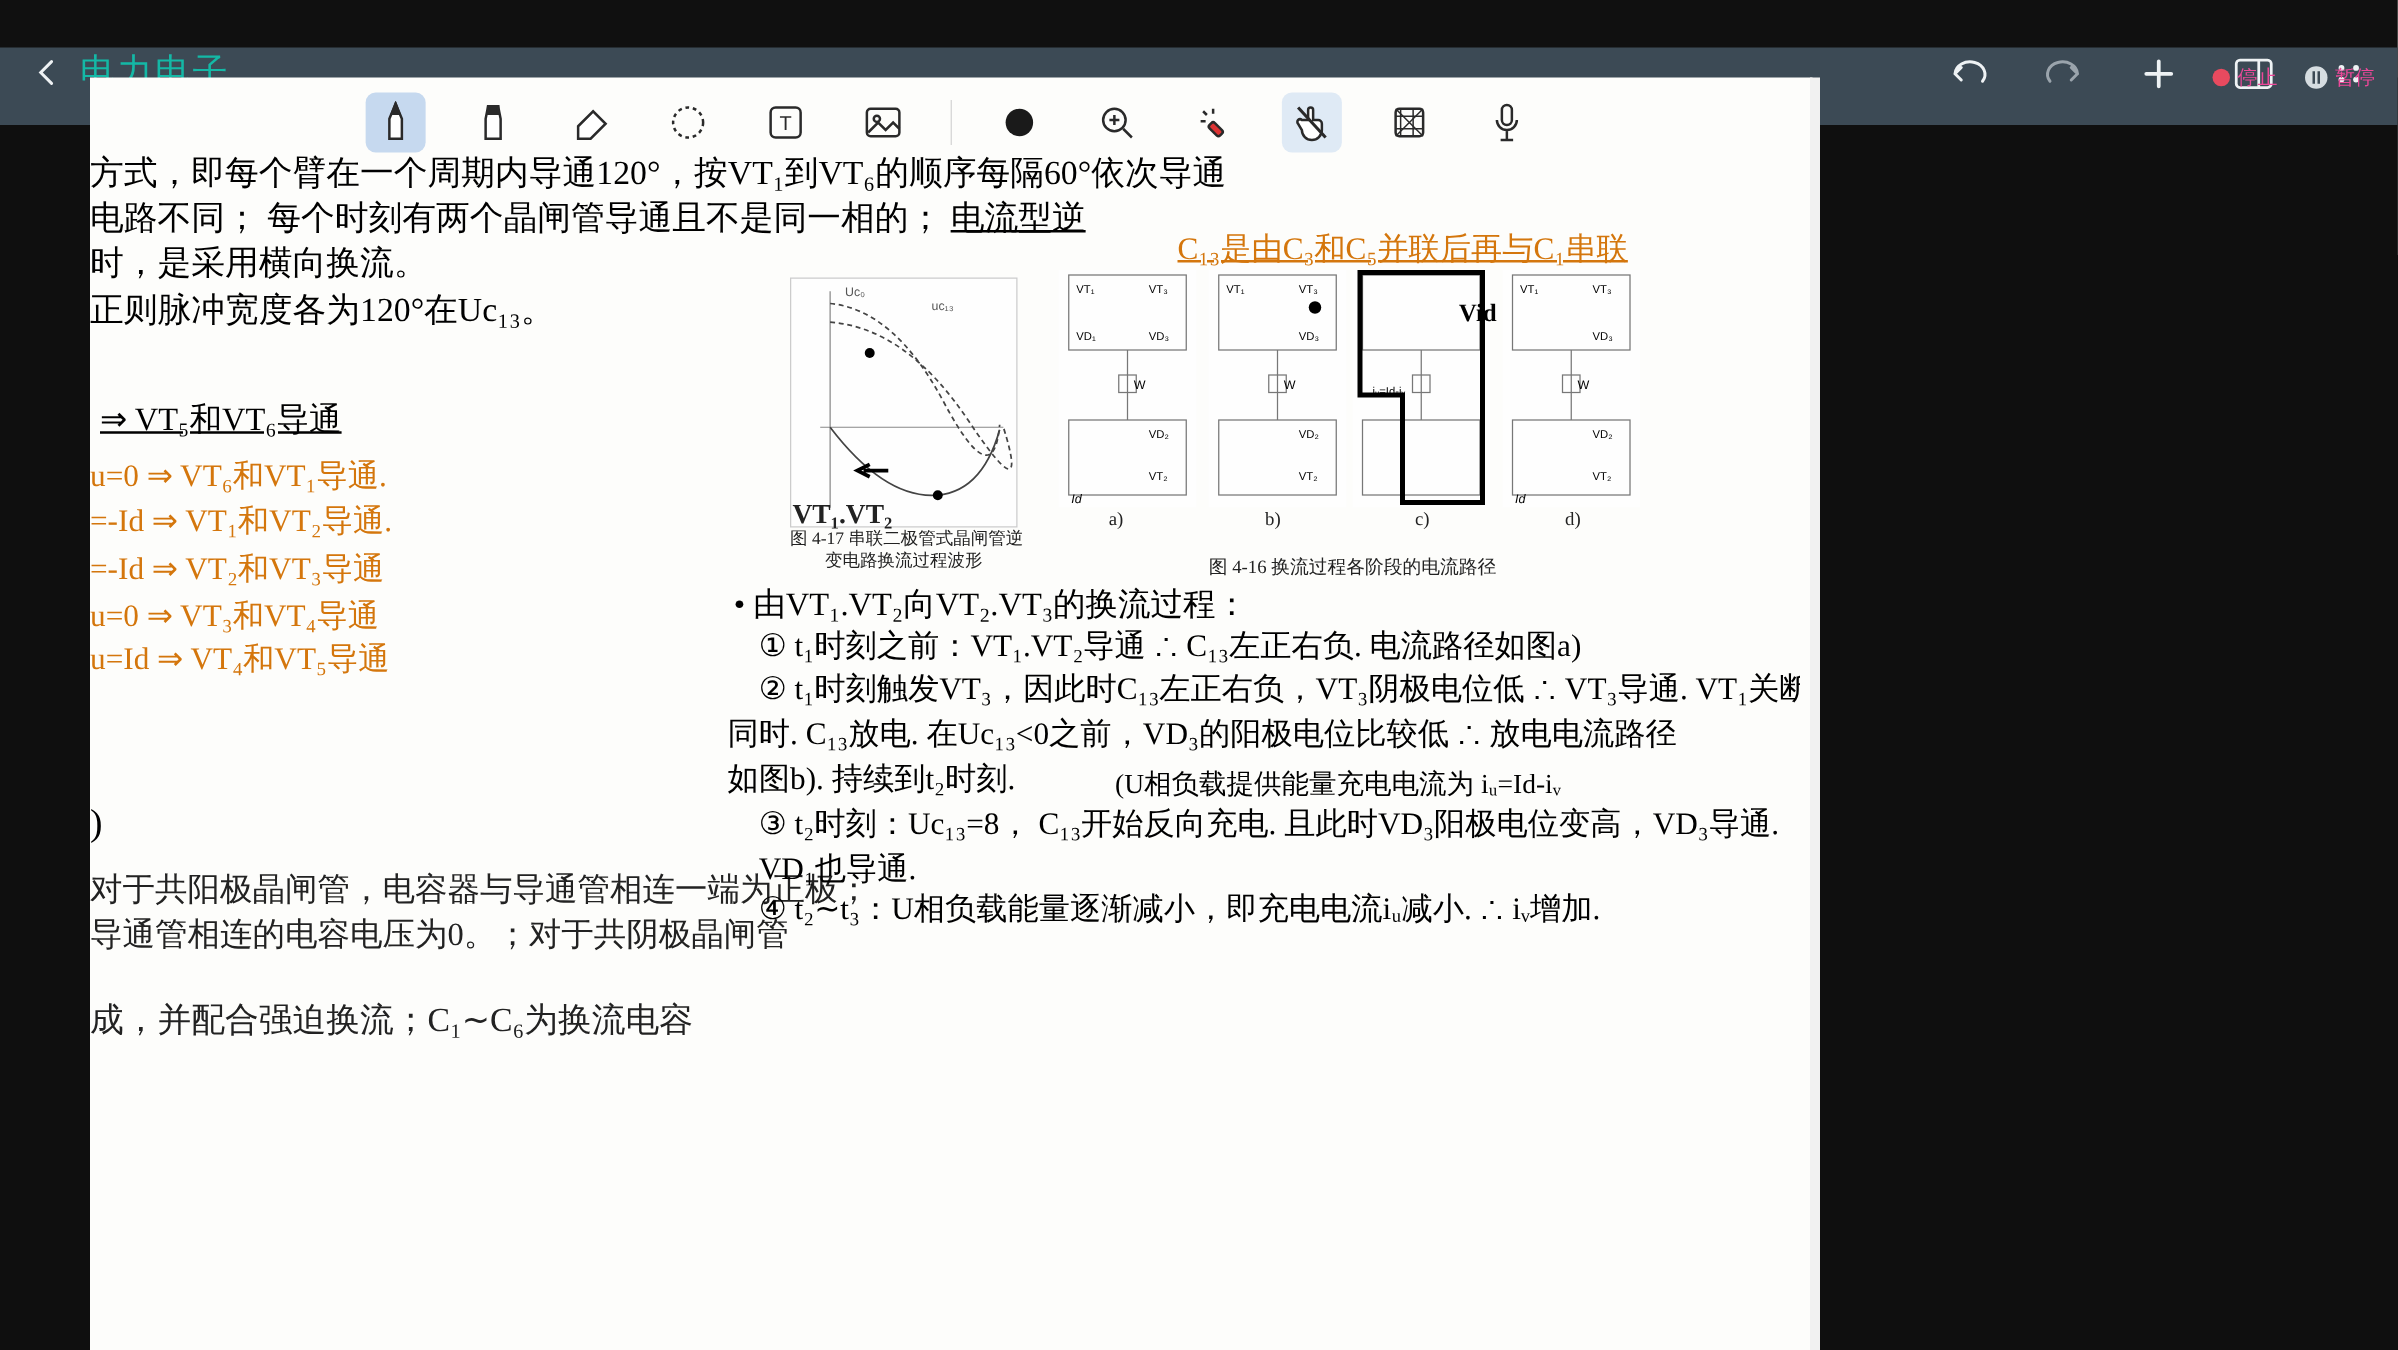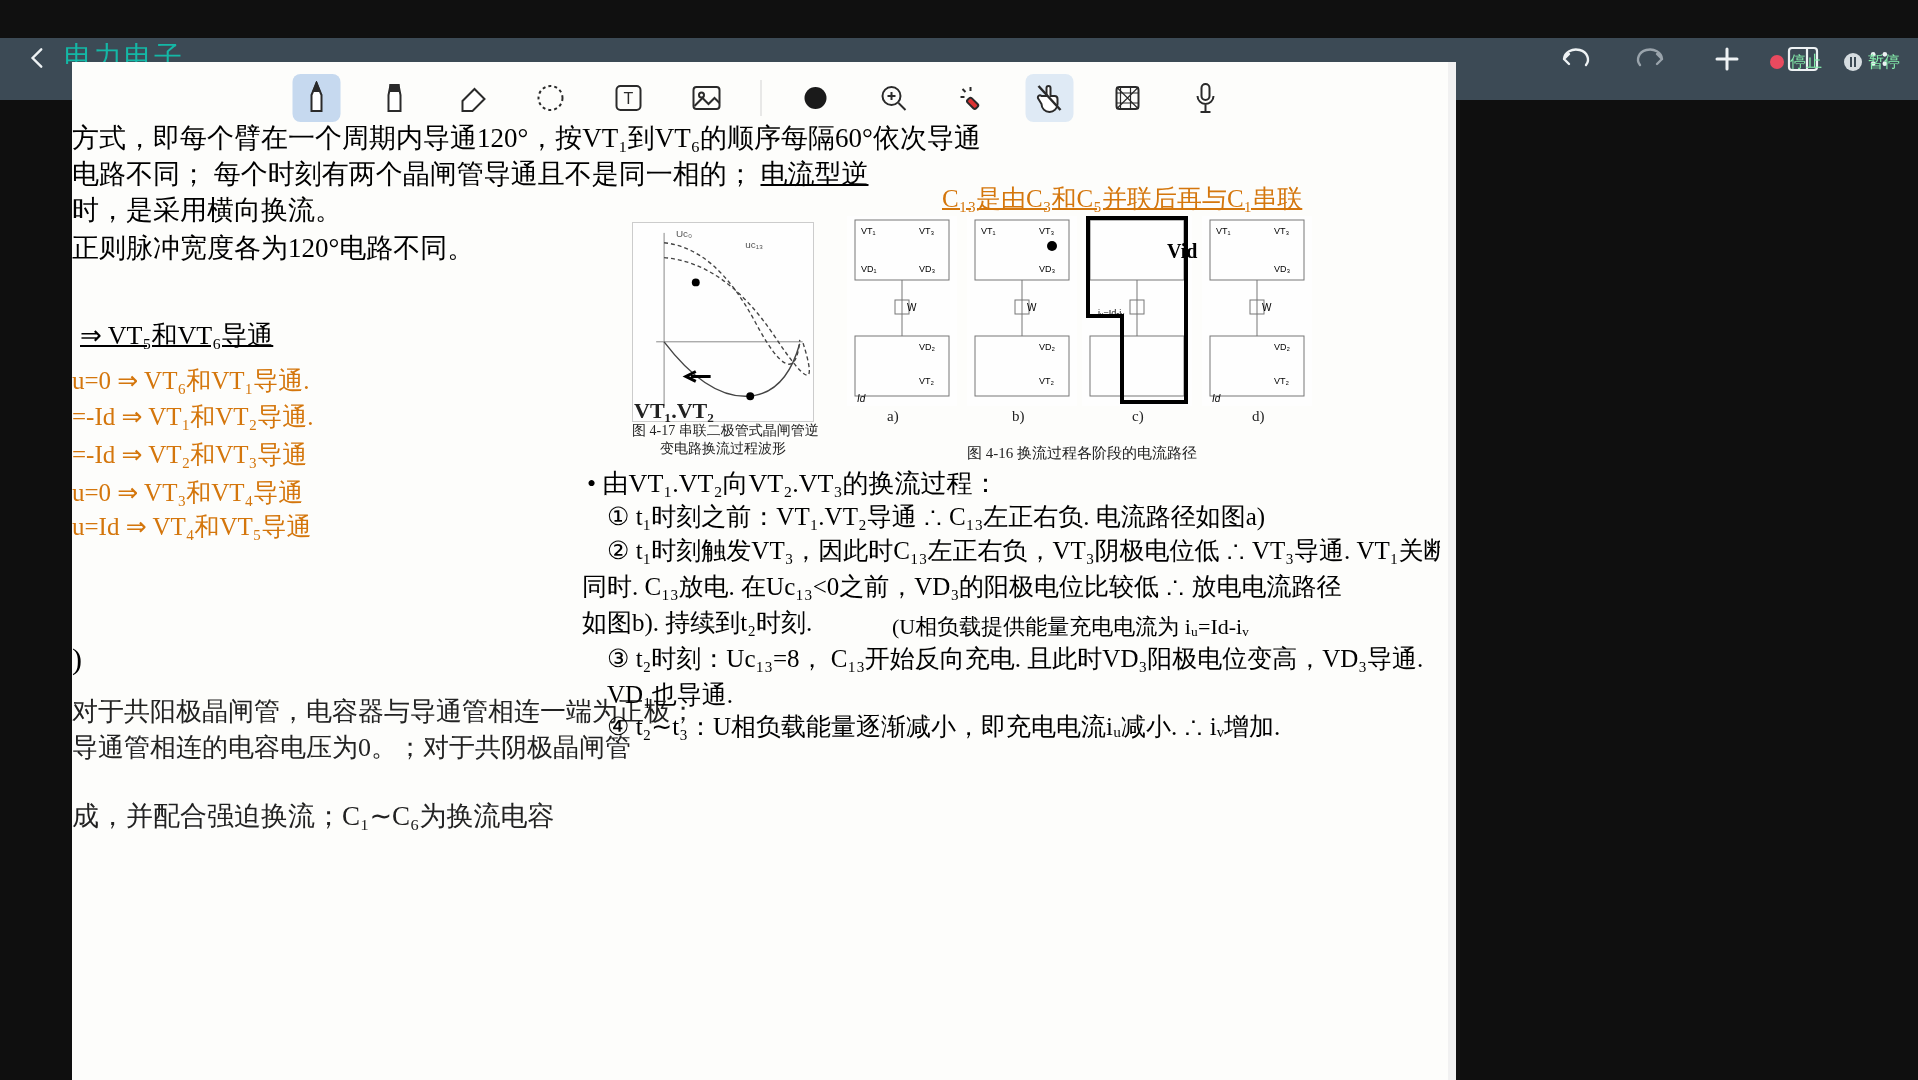--- a/index.html
+++ b/index.html
@@ -47,21 +47,21 @@
     width: 42px; height:42px;
     display:flex; align-items:center; justify-content:center;
     cursor:pointer;
   }
   .rec-bar {
     position:absolute;
     top: 47px; right: 18px;
     height: 30px;
     display:flex; gap:22px;
     align-items:center;
-    color:#86efac;
+    color:#ec4899;
     font-size:16px;
     z-index:5;
   }
   .rec-bar .dot-stop { width:14px;height:14px;border-radius:50%;background:#e84a5f;margin-right:6px;}
   .rec-bar .dot-pause { width:18px;height:18px;border-radius:50%;background:#d6dde1;display:flex;align-items:center;justify-content:center;margin-right:6px;}
   .rec-bar .dot-pause span{width:2px;height:10px;background:#3c4a55;margin:0 1px;}
   .rec-bar .item{display:flex;align-items:center;cursor:pointer;}
 
   .page-area {
     position:absolute;
@@ -263,21 +263,21 @@
       </div>
     </div>
 
     <div class="canvas">
 
       <div class="hand red" style="left:0px;top:8px;font-size:27px;">方式，即每个臂在一个周期内导通120°，按VT₁到VT₆的顺序每隔60°依次导通</div>
       <div class="hand" style="left:0px;top:44px;font-size:27px;">
         <span class="red">电路不同；  每个时刻有两个晶闸管导通且不是同一相的；   </span><span class="red u">电流型逆</span>
       </div>
       <div class="hand red" style="left:0px;top:80px;font-size:27px;">时，是采用横向换流。</div>
-      <div class="hand red" style="left:0px;top:118px;font-size:27px;">正则脉冲宽度各为120°电路不同。</div>
+      <div class="hand red" style="left:0px;top:118px;font-size:27px;">正则脉冲宽度各为120°在Uc₁₃。</div>
 
       <div class="hand red u" style="left:8px;top:206px;font-size:26px;">⇒ VT₅和VT₆导通</div>
 
       <div class="hand orange" style="left:0px;top:252px;font-size:25px;">u=0  ⇒ VT₆和VT₁导通.</div>
       <div class="hand orange" style="left:0px;top:288px;font-size:25px;">=-Id ⇒ VT₁和VT₂导通.</div>
       <div class="hand orange" style="left:0px;top:326px;font-size:25px;">=-Id ⇒ VT₂和VT₃导通</div>
       <div class="hand orange" style="left:0px;top:364px;font-size:25px;">u=0  ⇒ VT₃和VT₄导通</div>
       <div class="hand orange" style="left:0px;top:398px;font-size:25px;">u=Id ⇒ VT₄和VT₅导通</div>
 
       <div class="hand red" style="left:0px;top:530px;font-size:30px;">)</div>

